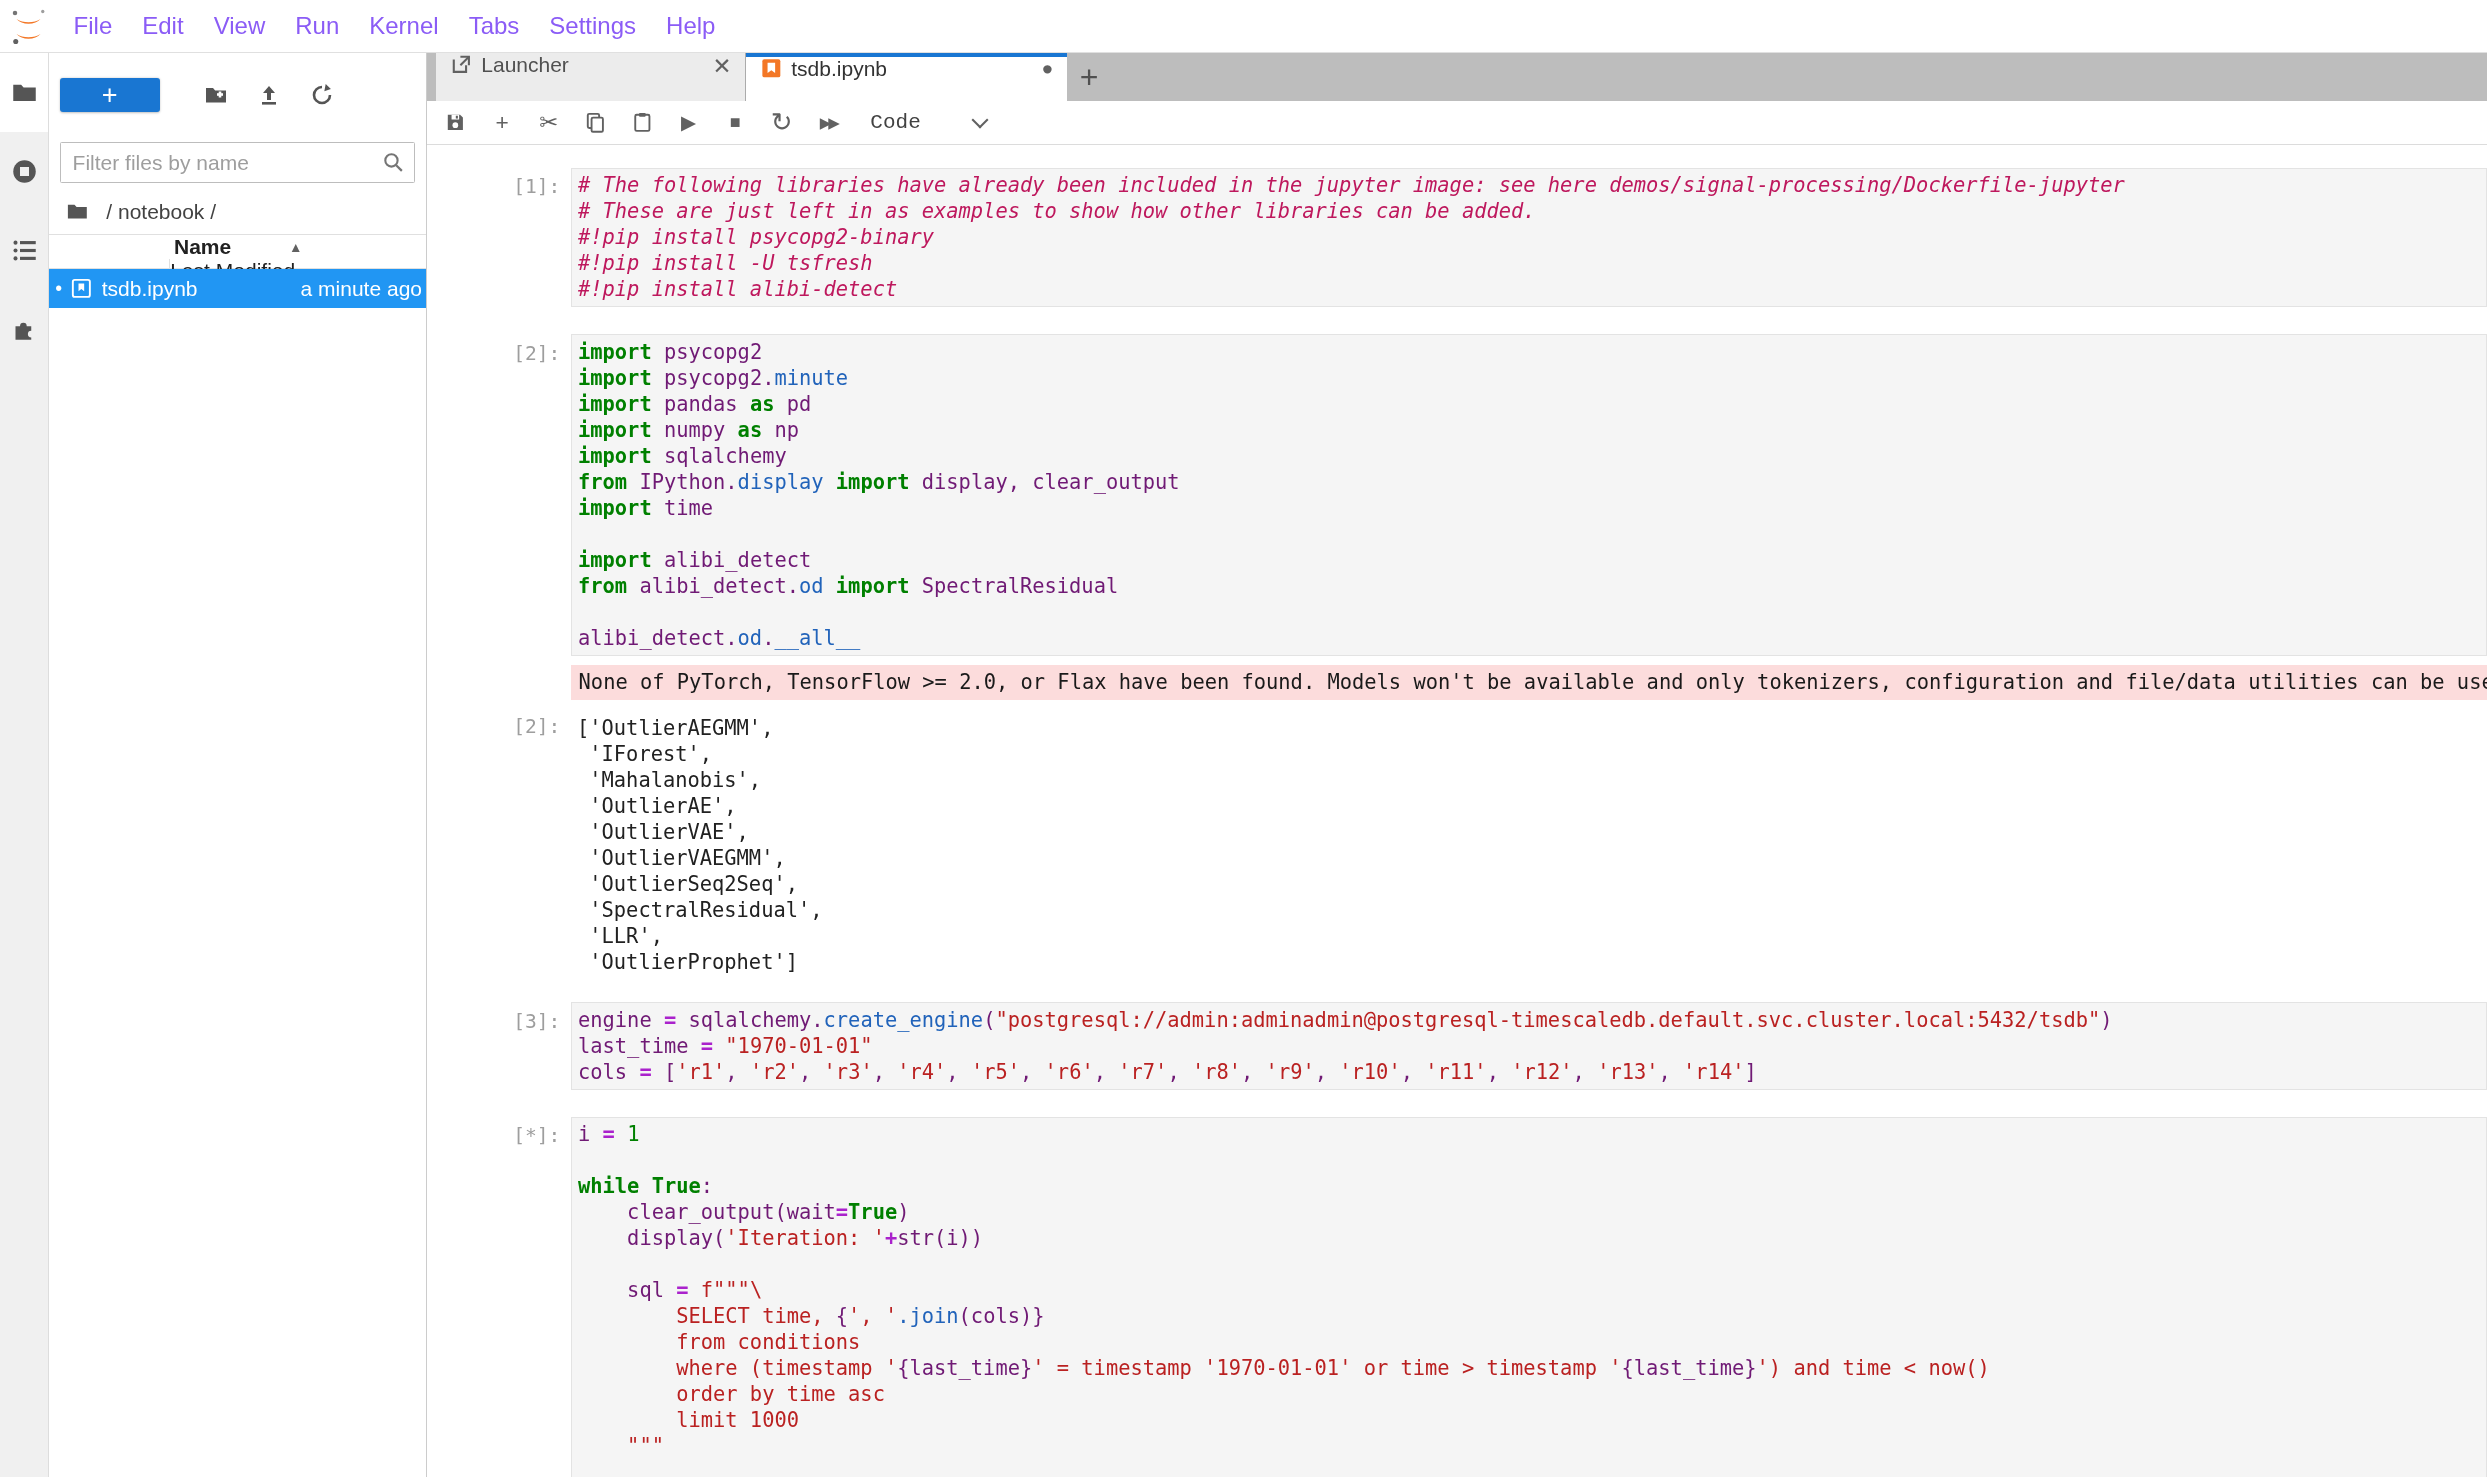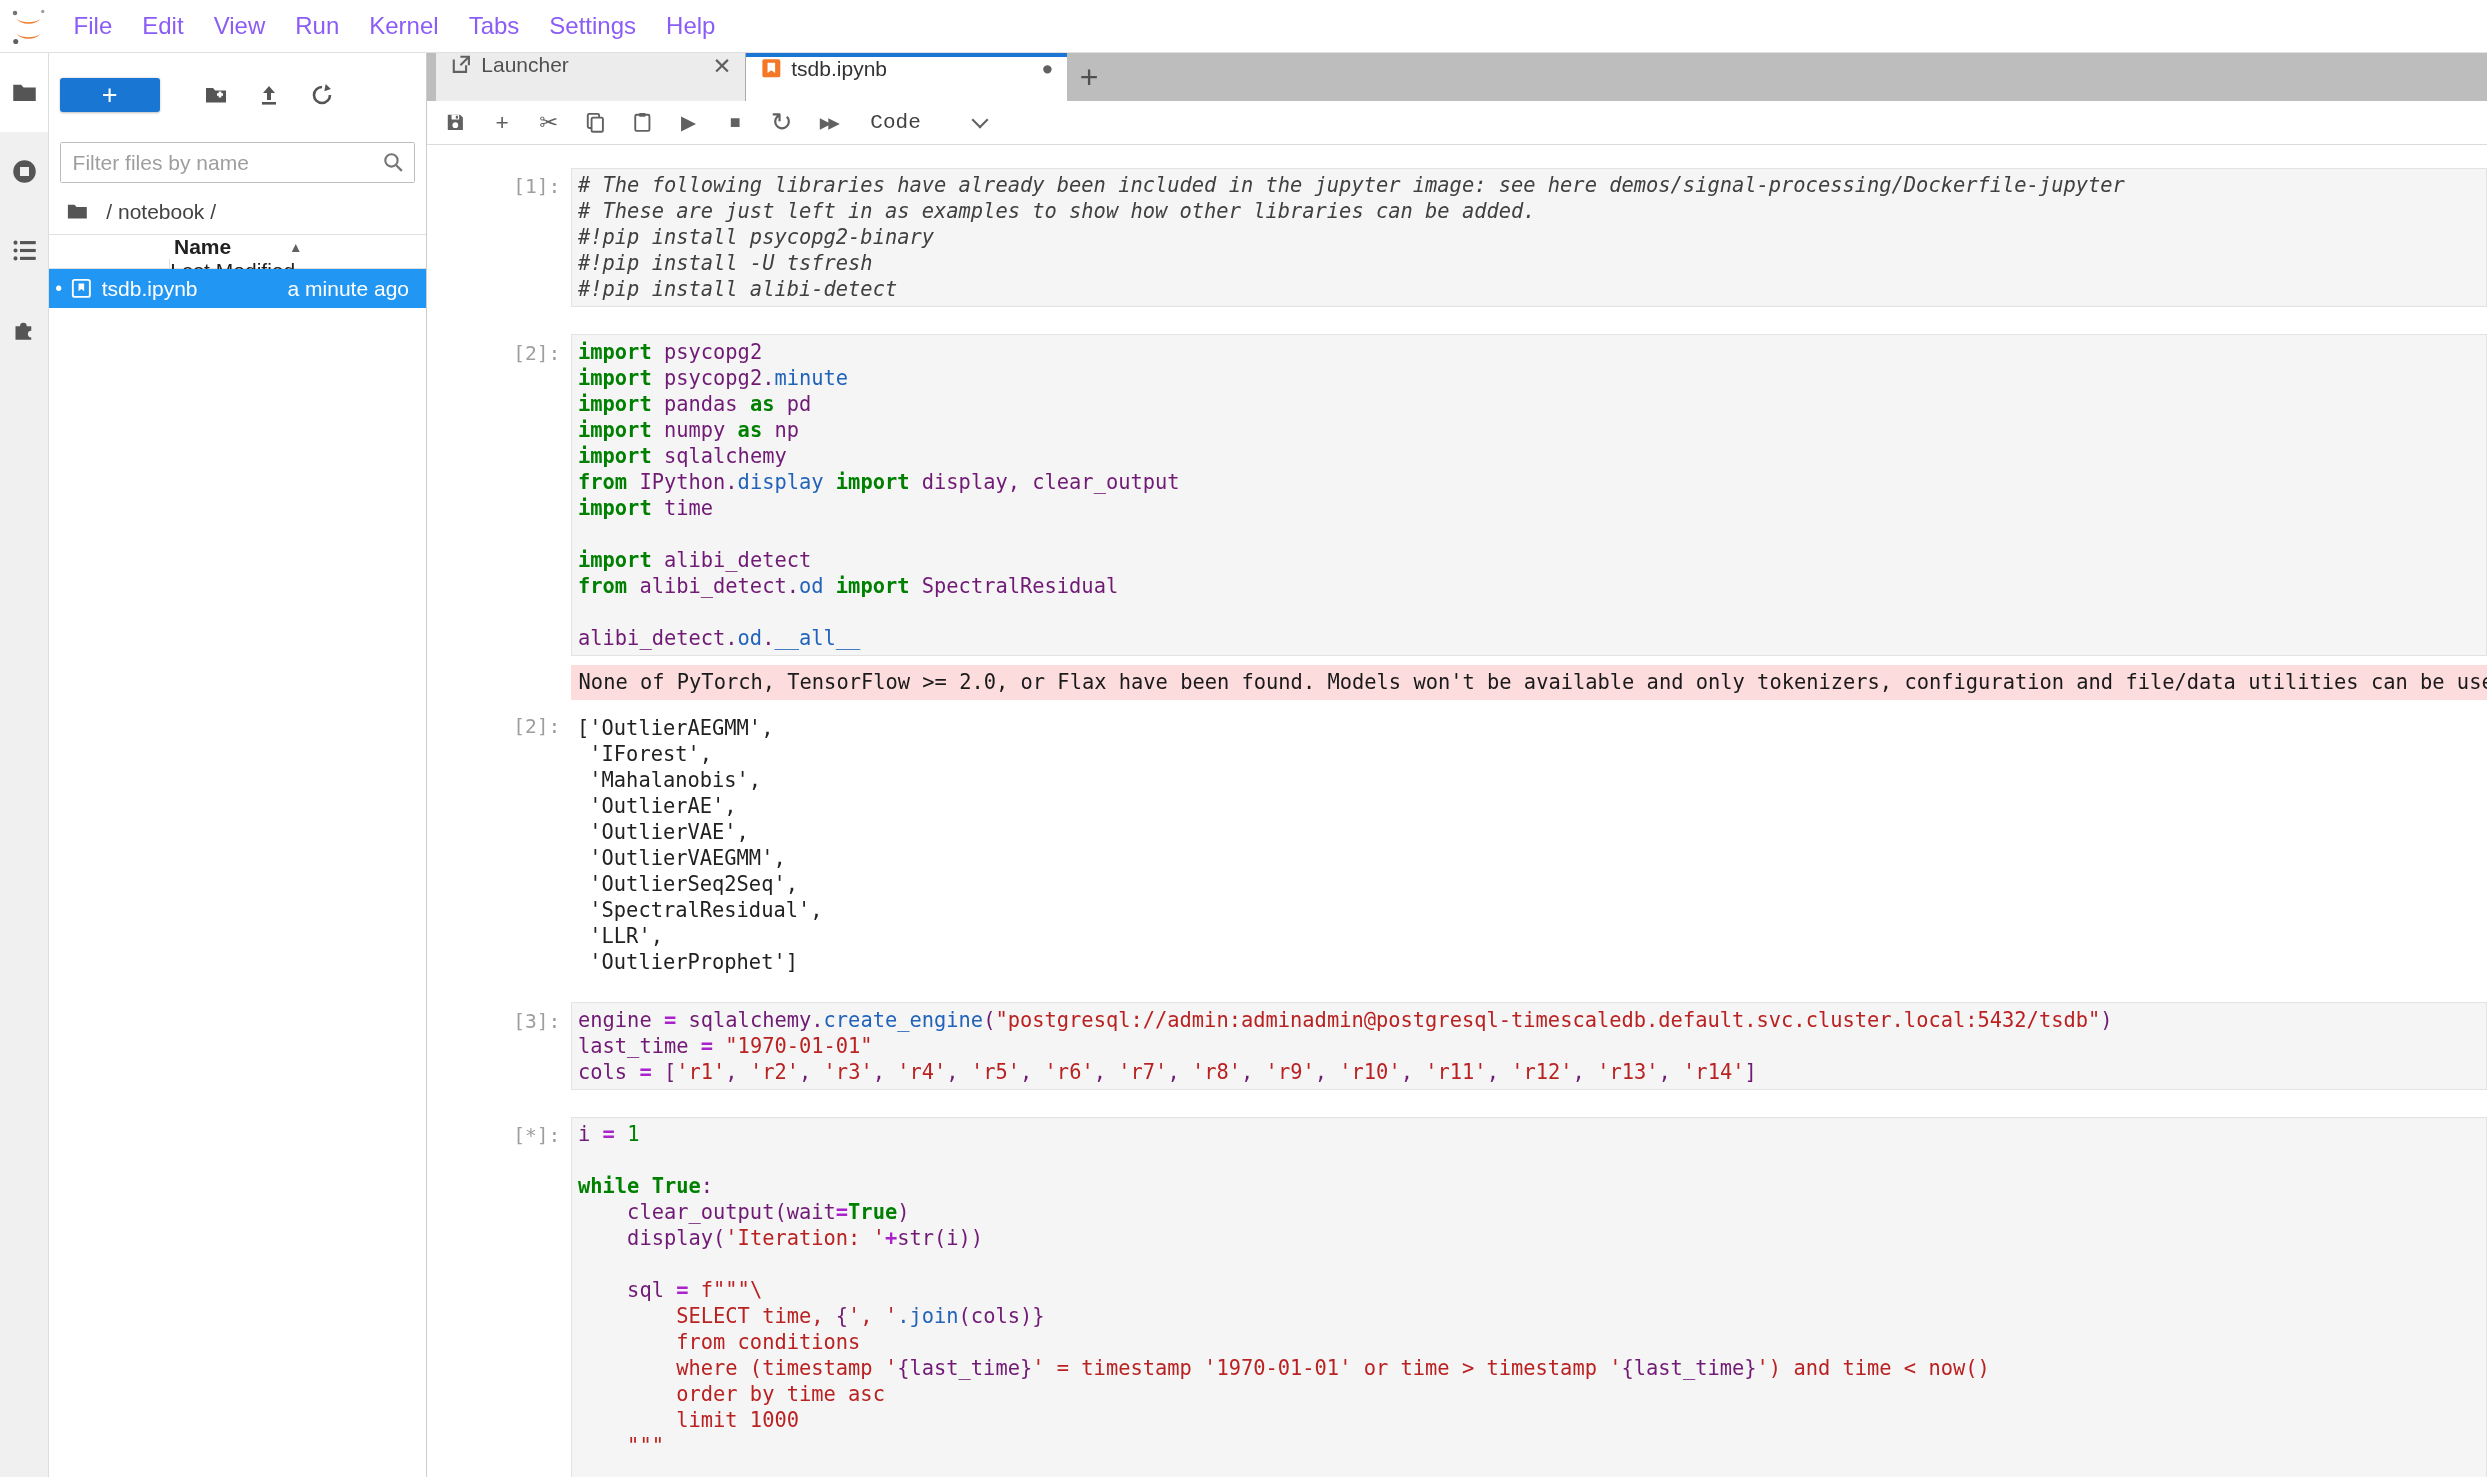--- a/index.html
+++ b/index.html
@@ -45,21 +45,21 @@
   .col-name { width:151px; display:flex; align-items:center; justify-content:space-between;
               padding:0 10.6px 0 12px; font-weight:bold; }
   .sort-caret { font-size:13.6px; color:#616161; }
   .col-mod { flex:1; border-left:0.8px solid #e0e0e0; text-align:right; padding-right:10.6px;
              height:100%; display:flex; align-items:center; justify-content:flex-end; }
   .file-row { height:39px; display:flex; align-items:center; font-size:21px; }
   .file-row.selected { background:#2196f3; color:#fff; }
   .file-row .bullet { width:19.6px; text-align:center; font-size:19.6px; }
   .file-row svg { width:22.7px; height:22.7px; margin:0 9px 0 1.5px; }
   .file-row .fname { flex:1; }
-  .file-row .fmod { padding-right:17px; }
+  .file-row .fmod { padding-right:4px; }
 
   
   .main { flex:1; display:flex; flex-direction:column; min-width:0; }
 
   
   .tabbar { height:48px; background:#bdbdbd; display:flex; align-items:stretch; padding-left:9px; }
   .tab { display:flex; align-items:flex-start; font-size:21px; padding:0 13.6px; }
   .tab svg { width:22.7px; height:22.7px; margin-right:9px; }
   .tab.inactive { background:#ececec; color:#505050; width:310px; border-right:0.8px solid #ababab; }
   .tab.inactive .closex { margin-left:auto; font-size:22.7px; color:#616161; }
@@ -96,21 +96,21 @@
   .stderr { margin:9px 0 0 144px; background:#fcdcdc; padding:4.5px 7.6px;
             font-family:"DejaVu Sans Mono", monospace; font-size:20.4px; line-height:26px;
             color:#1a1a1a; white-space:pre; }
   .outrow { display:flex; margin-top:7.6px; }
   .outbody { padding:7.6px 0 0 6px; }
 
   .tk-k { color:#008000; font-weight:bold; }
   .tk-p { color:#2163ba; }
   .tk-s { color:#ba2121; }
   .tk-o { color:#aa22cc; font-weight:bold; }
-  .tk-c { color:#404040; font-style:italic; }
+  .tk-c { color:#be185d; font-style:italic; }
   .tk-n { color:#008000; }
   .tk-t { color:#701a75; }
 </style>
 </head>
 <body>
 
 <div class="menubar">
   <svg class="logo" viewBox="0 0 52 52">
     <path d="M10 16 A19 14 0 0 1 42 16 A24 17 0 0 0 10 16 Z" fill="#f37726" transform="translate(0,22) scale(1,-1) translate(0,-10)"></path>
     <path d="M10 36 A19 14 0 0 0 42 36 A24 17 0 0 1 10 36 Z" fill="#f37726"></path>

